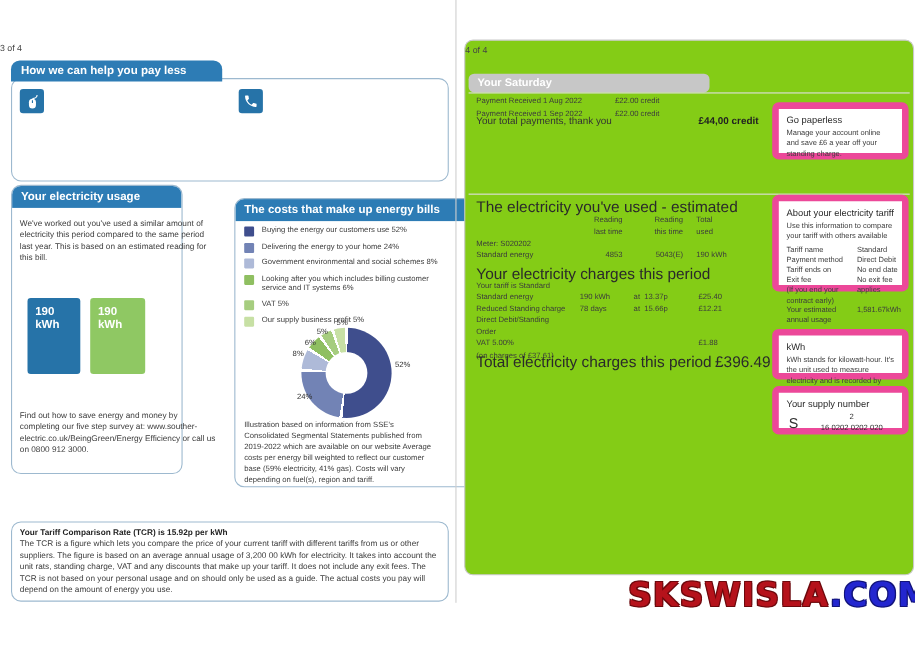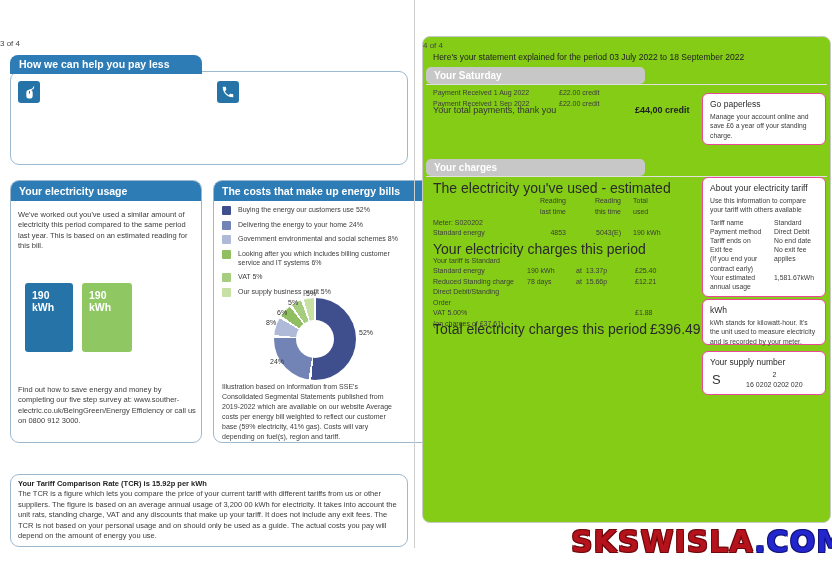--- a/index.html
+++ b/index.html
@@ -23,21 +23,21 @@
   .tab{position:absolute;left:0;top:0;width:192px;height:19px;background:#2d7cb5;
        border-radius:8px 8px 0 0;color:#fff;font-weight:bold;font-size:10.5px;
        line-height:19px;padding:0 9px;z-index:2;white-space:nowrap}
   .panel{position:absolute;left:0;top:16px;right:0;bottom:0;border:1.5px solid #9db9cf;
          border-radius:9px;background:#fff;z-index:1}
   .framed{position:absolute;inset:0;border:1.5px solid #9db9cf;border-radius:9px;overflow:hidden}
   .hdr{height:20px;background:#2d7cb5;color:#fff;font-weight:bold;font-size:10.5px;
        line-height:20px;padding:0 8px;white-space:nowrap}
 
   .sec-help{left:10px;top:55px;width:398px;height:110px}
-  .sec-usage{left:10px;top:180px;width:192px;height:263px}
+  .sec-usage{left:10px;top:168px;width:156px;height:263px}
   .sec-costs{left:213px;top:180px;width:232px;height:263px}
   .sec-tcr{left:10px;top:458px;width:398px;height:89px}
 
   .icon-sq{position:absolute;width:22px;height:22px;background:#2673a8;border-radius:3px;
            display:flex;align-items:center;justify-content:center}
   .help-text{position:absolute;width:156px}
   .help-text p{margin-bottom:9px}
 
   .bar{position:absolute;top:103px;height:69px;border-radius:3px;color:#fff;
        font-weight:bold;font-size:10.5px;line-height:12px;padding:6px 0 0 7px}
@@ -61,25 +61,25 @@
   .graybar{position:absolute;left:3px;width:219px;height:17px;background:#c7c7c7;
            border-radius:5px;color:#fff;font-weight:bold;font-size:10px;line-height:17px;
            padding:0 8px;white-space:nowrap}
   .hline{position:absolute;left:3px;right:3px;height:1px;background:#e0e0e0}
 
   .pay-grid{position:absolute;left:10px;top:51px;width:270px;display:grid;
             grid-template-columns:126px 1fr;font-size:7px;line-height:10.5px}
   .pay-total-label{position:absolute;left:10px;top:68px;font-size:9px;color:#333}
   .pay-total-value{position:absolute;left:212px;top:68px;font-size:9px;font-weight:bold;color:#222}
 
-  .sidebox{position:absolute;left:279px;width:124px;border:1px solid #ec4899;
+  .sidebox{position:absolute;left:279px;width:124px;border:6px solid #ec4899;
            border-radius:6px;background:#fff;padding:5px 7px}
   .sidebox h3{font-size:8.5px;line-height:11px;font-weight:normal;color:#2a2a2a;margin-bottom:2px}
   .box-paperless{top:56px;height:52px}
-  .box-tariff{top:140px;height:120px}
+  .box-tariff{top:140px;height:88px}
   .box-kwh{top:262px;height:46px}
   .box-supply{top:314px;height:44px}
   .tariff-grid{display:grid;grid-template-columns:64px 1fr;font-size:6.8px;line-height:9.2px}
   .supply-row{display:flex;align-items:center;margin-top:1px}
   .supply-s{font-size:13px;color:#333;margin:0 10px 0 2px}
   .supply-nums{flex:1;text-align:center;font-size:7px;line-height:9.5px;color:#333}
 
   .chg-grid{position:absolute;left:10px;display:grid;grid-template-columns:94px 39px 55px 1fr;
             font-size:7px;line-height:10.5px;width:275px}
   .chg-grid .ra{text-align:right}
@@ -190,39 +190,37 @@
     <div class="abs" style="left:8px;top:21px;width:384px;z-index:3">
       <div class="t75 bold" style="color:#222">Your Tariff Comparison Rate (TCR) is 15.92p per kWh</div>
       <div class="t75">The TCR is a figure which lets you compare the price of your current tariff with different tariffs from us or other suppliers. The figure is based on an average annual usage of 3,200 00 kWh for electricity. It takes into account the unit rats, standing charge, VAT and any discounts that make up your tariff. It does not include any exit fees. The TCR is not based on your personal usage and on should only be used as a guide. The actual costs you pay will depend on the amount of energy you use.</div>
     </div>
   </div>
 
   <div class="vdivider"></div>
 
   <div class="card">
     <div class="abs pageno" id="r-pageno">4 of 4</div>
-    <div class="abs" style="left:10px;top:15px;width:392px;font-size:8.5px;color:#222">Here's your statement explained for the period 03 July 2022 to 18 September 2022</div>
 
     <div class="graybar" style="top:30px">Your Saturday</div>
     <div class="hline" style="top:47px"></div>
     <div class="pay-grid">
       <div>Payment Received 1 Aug 2022</div>
       <div>£22.00 credit</div>
       <div>Payment Received 1 Sep 2022</div>
       <div>£22.00 credit</div>
     </div>
     <div class="pay-total-label">Your total payments, thank you</div>
     <div class="pay-total-value">£44,00 credit</div>
 
     <div class="sidebox box-paperless">
       <h3>Go paperless</h3>
       <div class="t68">Manage your account online and save £6 a year off your standing charge.</div>
     </div>
 
-    <div class="graybar" style="top:122px">Your charges</div>
     <div class="hline" style="top:139px"></div>
 
     <div class="abs t9b" style="left:10px;top:146px">The electricity you've used - estimated</div>
 
     <div class="chg-grid" style="top:159px">
       <div></div>
       <div class="ra">
           <div>Reading</div>
           <div>last time</div>
         </div>

